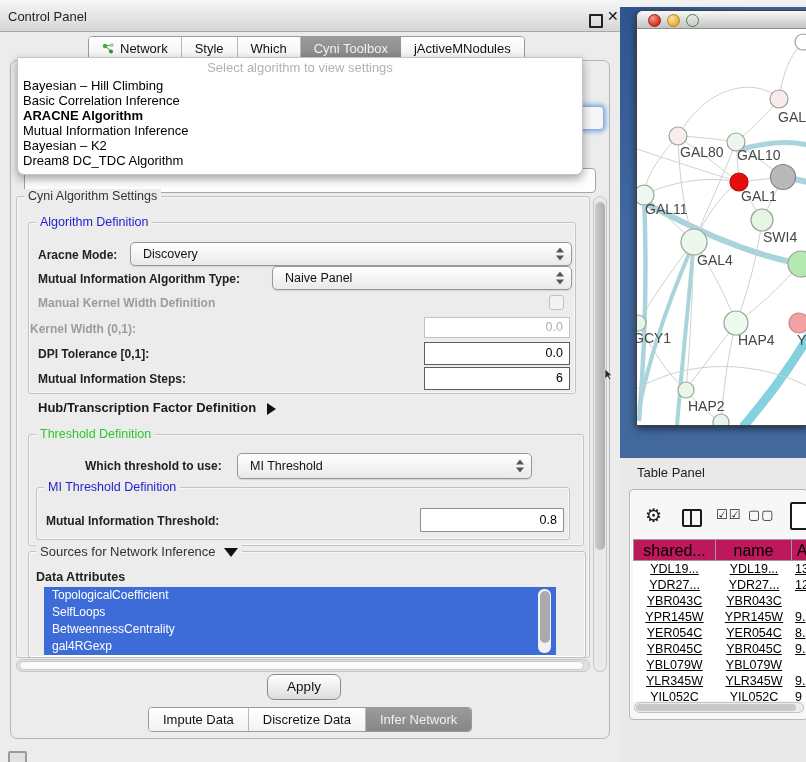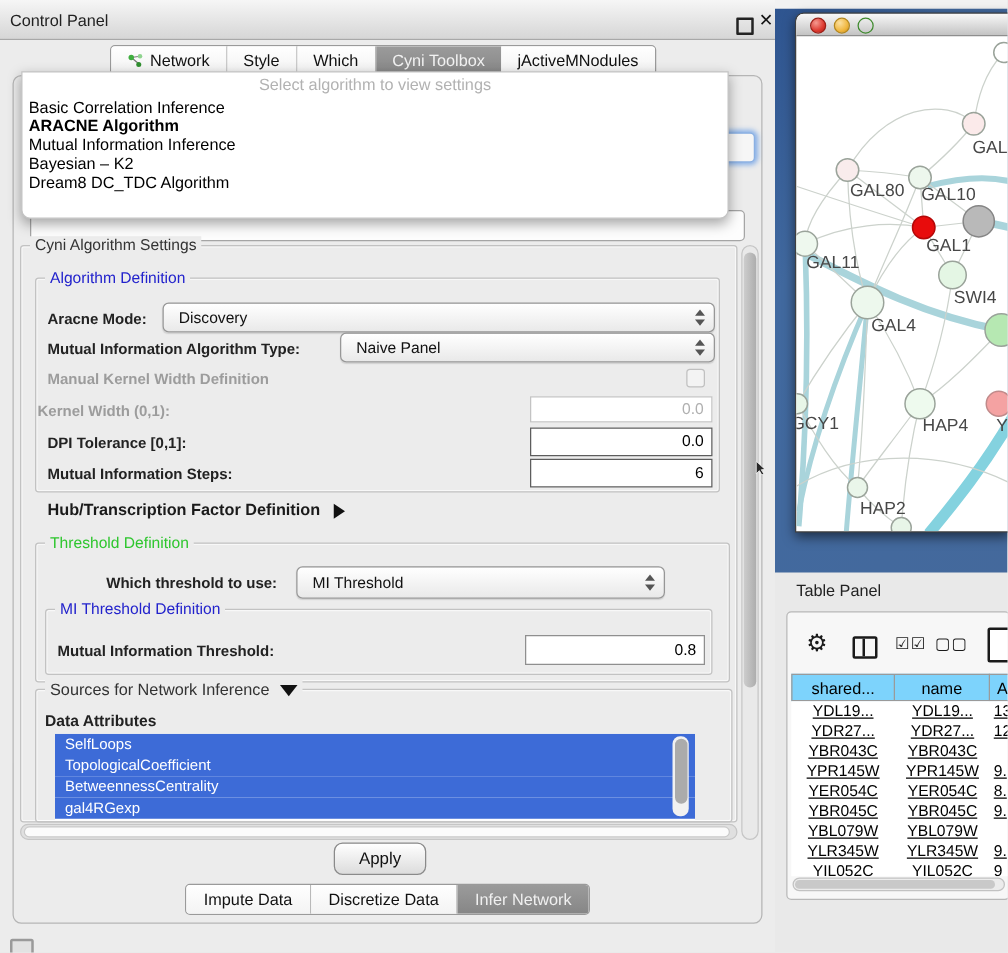--- a/index.html
+++ b/index.html
@@ -128,22 +128,22 @@
   #tp-title{left:637px;top:465px;font-size:13px;color:#222;}
   #table-panel{left:629px;top:489px;width:177px;height:229px;background:#f7f7f7;
     border:1px solid #b8b8b8;border-radius:4px;overflow:hidden;}
   .tp-abs{position:absolute;}
   #gear-ico{left:15px;top:16px;font-size:19px;color:#1a1a1a;line-height:19px;}
   #col-ico{left:52px;top:19px;width:16px;height:14px;border:2px solid #1a1a1a;border-radius:2px;}
   #col-ico:after{content:"";position:absolute;left:6px;top:0;width:2px;height:14px;background:#1a1a1a;}
   .pair-ico{font-size:13px;color:#1a1a1a;letter-spacing:1px;}
   #doc-ico{left:160px;top:12px;width:18px;height:24px;border:2px solid #1a1a1a;border-radius:2px;background:#fff;}
   #tbl-head{left:3px;top:49px;width:180px;height:22px;display:flex;}
-  .hcell{box-sizing:border-box;height:22px;line-height:21px;background:#7dd3fc;
-    border:1px solid #9a9a9a;border-left:none;font-size:13px;text-align:center;color:#000;}
+  .hcell{box-sizing:border-box;height:22px;line-height:21px;background:#be185d;
+    border:1px solid #9a9a9a;border-left:none;font-size:16px;text-align:center;color:#000;}
   .hcell:first-child{border-left:1px solid #9a9a9a;}
   #tbl-rows{left:3px;top:71px;width:180px;height:140px;overflow:hidden;background:#fff;}
   .trow{display:flex;height:16px;line-height:16px;font-size:12.5px;color:#000;}
   .tcell{box-sizing:border-box;overflow:hidden;white-space:nowrap;text-decoration:underline;}
   .c1{width:83px;text-align:center;}
   .c2{width:76px;text-align:center;}
   .c3{width:21px;padding-left:3px;text-align:left;}
   #tbl-hsb{left:4px;top:212px;width:170px;height:11px;background:#ececec;
     border:1px solid #c2c2c2;border-radius:6px;box-sizing:border-box;}
   #tbl-hsb .th{position:absolute;left:1px;top:1px;width:160px;height:7px;
@@ -188,20 +188,21 @@
     </div>
   </div>
 
   <div id="main-box" class="abs"></div>
 
   <div id="combo-focus-frag" class="abs"></div>
   <div id="combo-sliver" class="abs"></div>
 
   <div id="algo-popup" class="abs">
     <div class="ph">Select algorithm to view settings</div>
+    <div class="algo-item">Bayesian – Hill Climbing</div>
     <div class="algo-item">Basic Correlation Inference</div>
     <div class="algo-item bold">ARACNE Algorithm</div>
     <div class="algo-item">Mutual Information Inference</div>
     <div class="algo-item">Bayesian – K2</div>
     <div class="algo-item">Dream8 DC_TDC Algorithm</div>
   </div>
 
   <div class="group" style="left:16px;top:196px;width:572px;height:460px;">
     <span class="gtitle gt-plain">Cyni Algorithm Settings</span>
   </div>
@@ -263,22 +264,22 @@
   </div>
 
   <div class="group" style="left:28px;top:551px;width:556px;height:105px;">
     <span class="gtitle gt-plain" style="font-size:13px;">
       <span>Sources for Network Inference</span>
       <span class="tri-down" style="margin-left:5px;"></span>
     </span>
   </div>
   <div class="flabel abs" style="left:36px;top:570px;font-size:12.5px;">Data Attributes</div>
   <div id="attr-list" class="abs">
+    <div class="attr-item">TopologicalCoefficient</div>
     <div class="attr-item">SelfLoops</div>
-    <div class="attr-item">TopologicalCoefficient</div>
     <div class="attr-item">BetweennessCentrality</div>
     <div class="attr-item">gal4RGexp</div>
   </div>
   <div id="attr-vsb" class="abs">
       <div class="th"></div>
     </div>
 
   <div id="set-vsb" class="abs">
       <div class="th"></div>
     </div>

